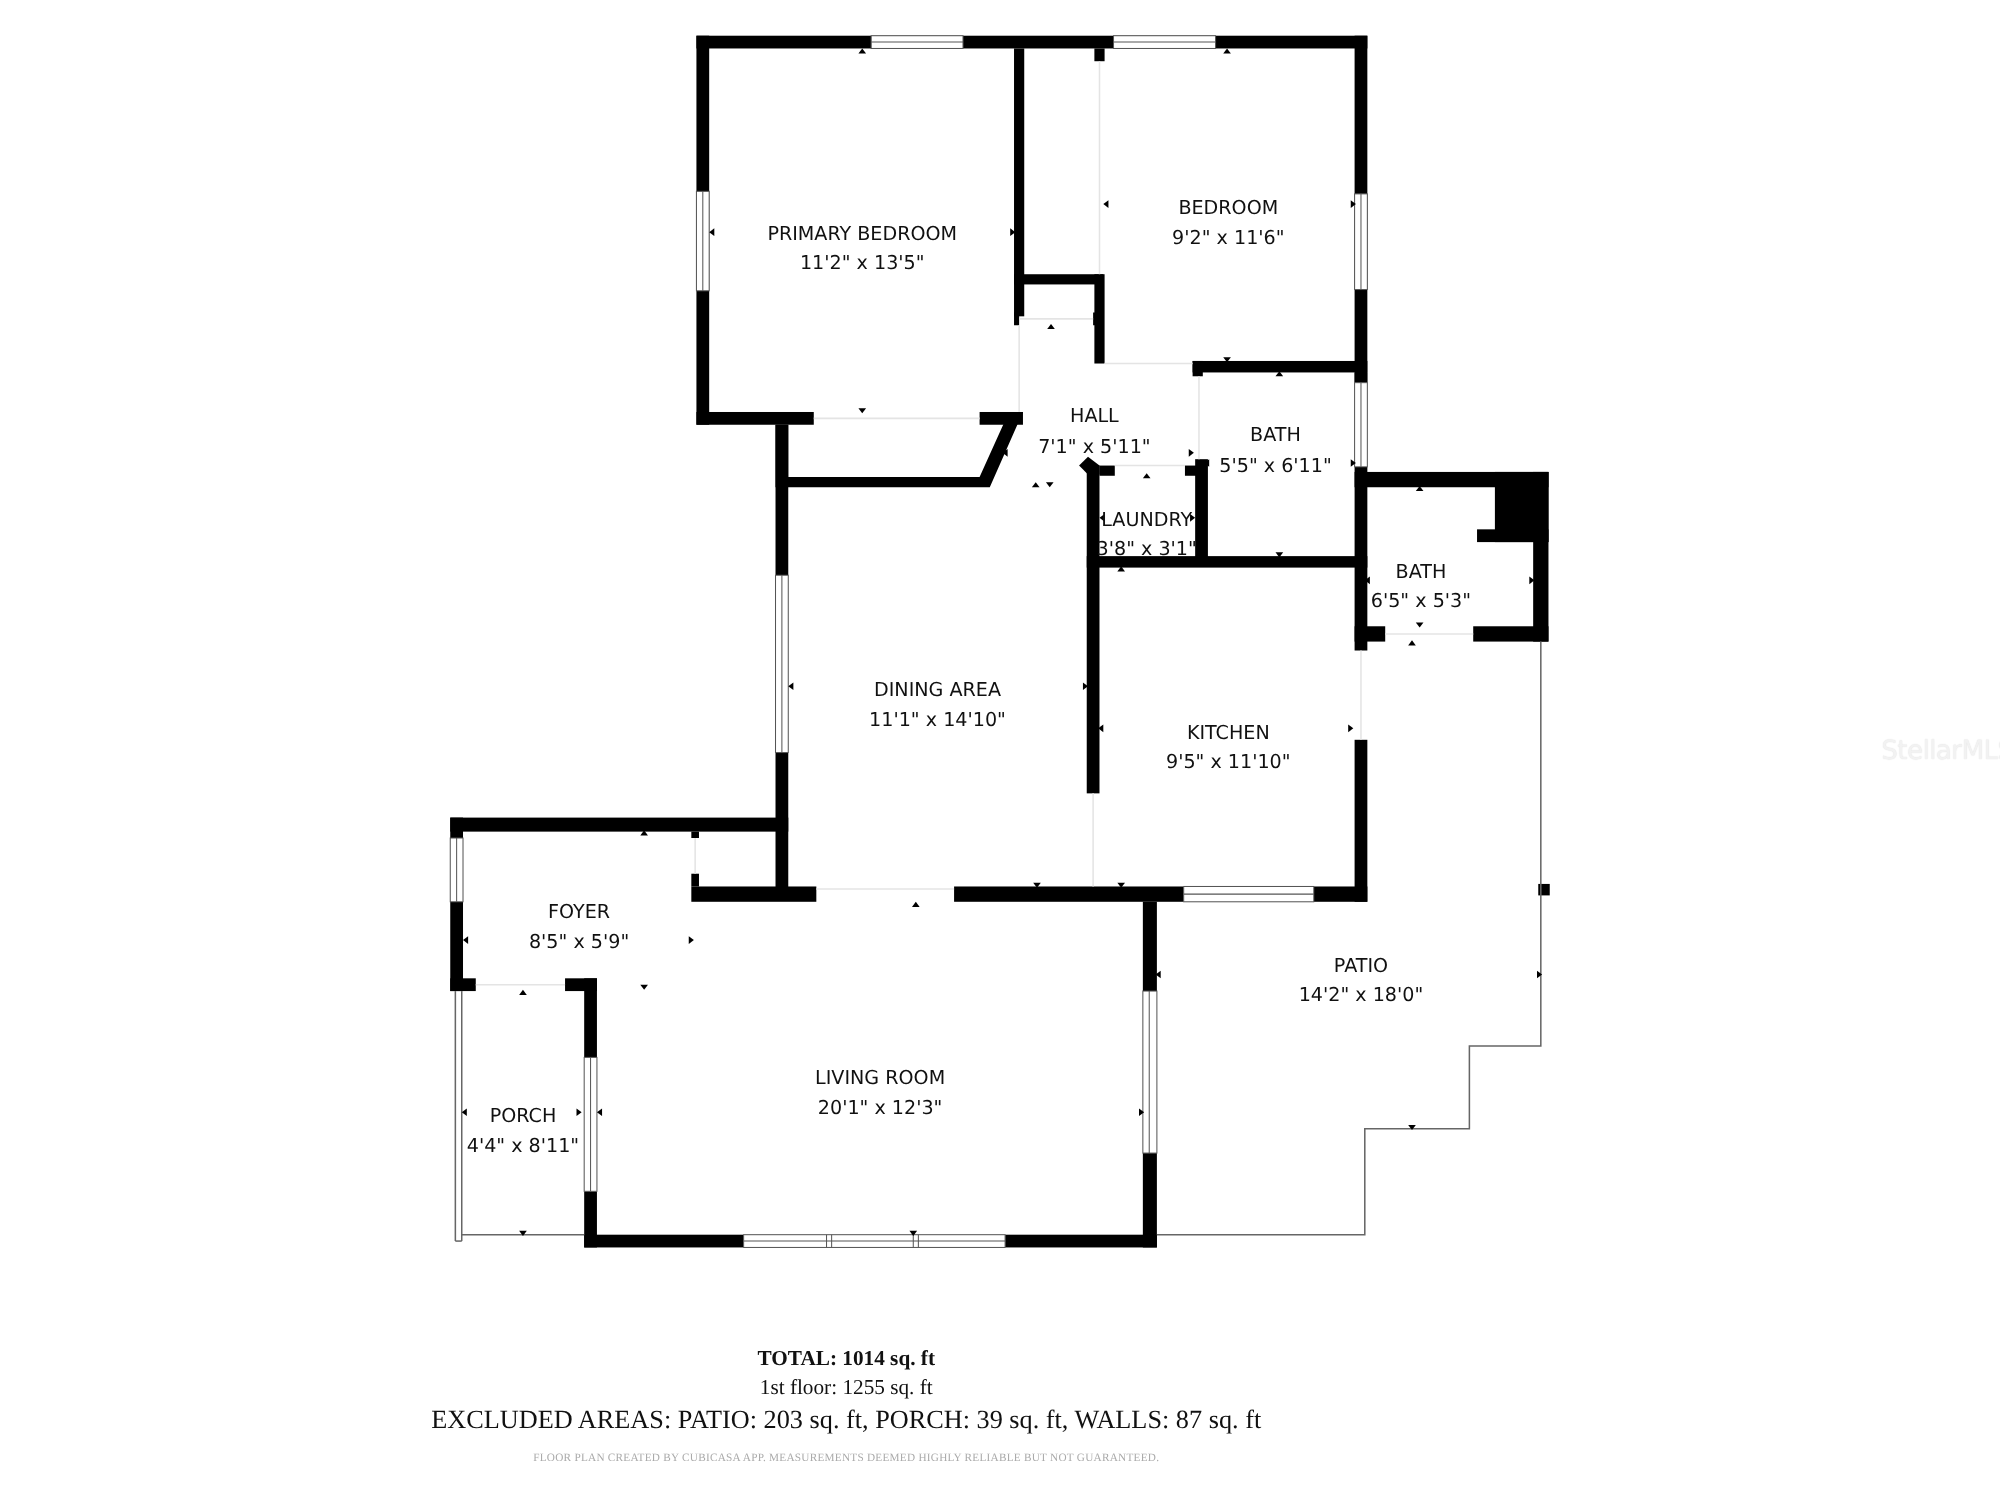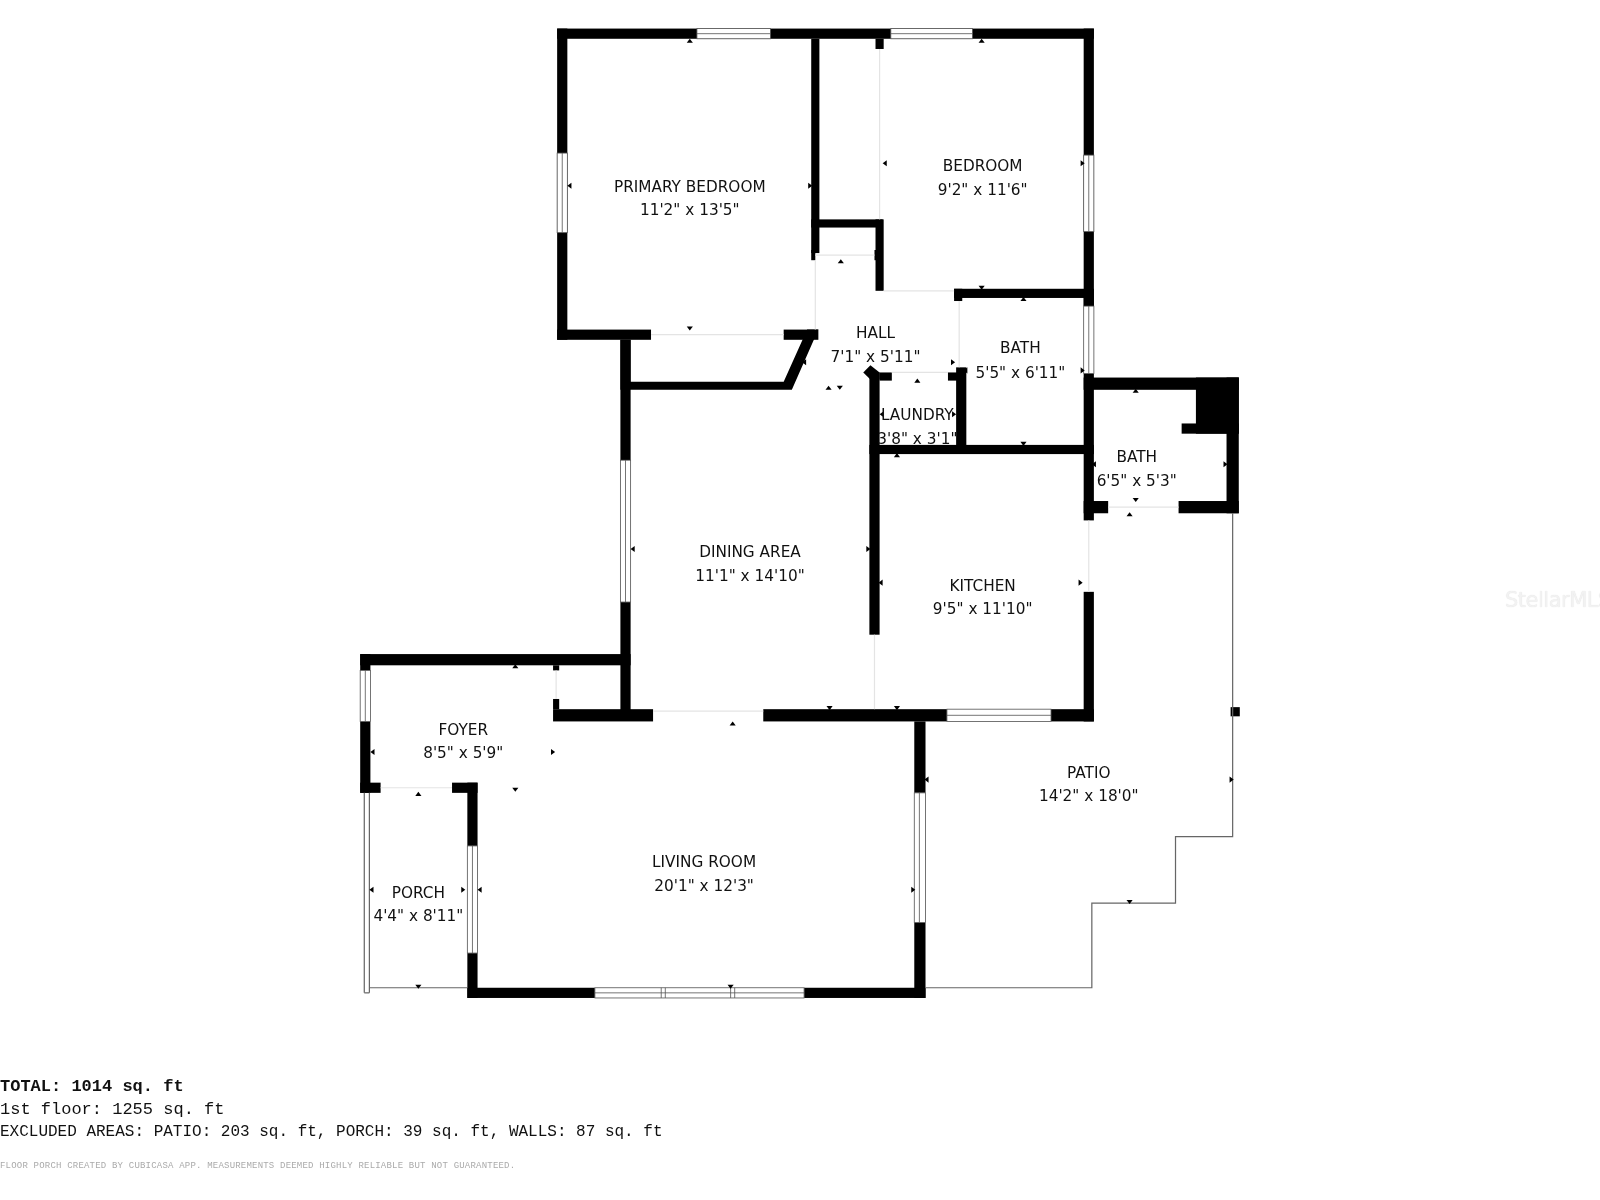--- a/index.html
+++ b/index.html
@@ -5,24 +5,24 @@
   html, body { margin:0; padding:0; background:#ffffff; }
   body { width:1600px; height:1200px; position:relative; overflow:hidden; font-family:"DejaVu Sans", sans-serif; }
   #plan { position:absolute; left:0; top:0; width:1600px; height:1200px; }
   .wall { fill:#000; }
   .win { fill:#fff; stroke:#555; stroke-width:0.8; }
   .thin { fill:none; stroke:#666; stroke-width:1.2; }
   .opening { fill:none; stroke:#e4e4e4; stroke-width:1.2; }
   .room-name { font-family:"DejaVu Sans", sans-serif; font-size:15px; fill:#111; text-anchor:middle; }
   .room-dim { font-family:"DejaVu Sans", sans-serif; font-size:15px; fill:#111; text-anchor:middle; }
   .tick { fill:#000; }
-  .footer { position:absolute; left:0; width:1354px; color:#111; font-family:Liberation Mono, monospace; }
+  .footer { position:absolute; left:0; width:1354px; text-align:center; color:#111; font-family:Liberation Serif, serif; }
   .f-total { top:1077px; font-size:17px; font-weight:bold; }
   .f-floor { top:1100px; font-size:17px; }
-  .f-excl { top:1123px; font-size:16px; }
+  .f-excl { top:1123px; font-size:21px; }
   .f-credit { top:1161px; font-size:9px; color:#aaa; letter-spacing:0.2px; }
   .watermark { position:absolute; left:1505px; top:588px; font-size:21px; color:#f2f2f2; font-family:"DejaVu Sans", sans-serif; text-shadow:0 0 1px #ddd; letter-spacing:-0.5px; }
 </style>
 </head>
 <body>
 
 <svg id="plan" viewBox="0 0 1568 1176" xmlns="http://www.w3.org/2000/svg">
 
   <g>
 
@@ -246,13 +246,13 @@
     <text class="room-name" x="1067" y="762">PATIO</text>
     <text class="room-dim" x="1067" y="785">14'2" x 18'0"</text>
   </g>
 </svg>
 
 <div class="watermark">StellarMLS</div>
 
 <div class="footer f-total">TOTAL: 1014 sq. ft</div>
 <div class="footer f-floor">1st floor: 1255 sq. ft</div>
 <div class="footer f-excl">EXCLUDED AREAS: PATIO: 203 sq. ft, PORCH: 39 sq. ft, WALLS: 87 sq. ft</div>
-<div class="footer f-credit">FLOOR PORCH CREATED BY CUBICASA APP. MEASUREMENTS DEEMED HIGHLY RELIABLE BUT NOT GUARANTEED.</div>
+<div class="footer f-credit">FLOOR PLAN CREATED BY CUBICASA APP. MEASUREMENTS DEEMED HIGHLY RELIABLE BUT NOT GUARANTEED.</div>
 
 </body></html>

